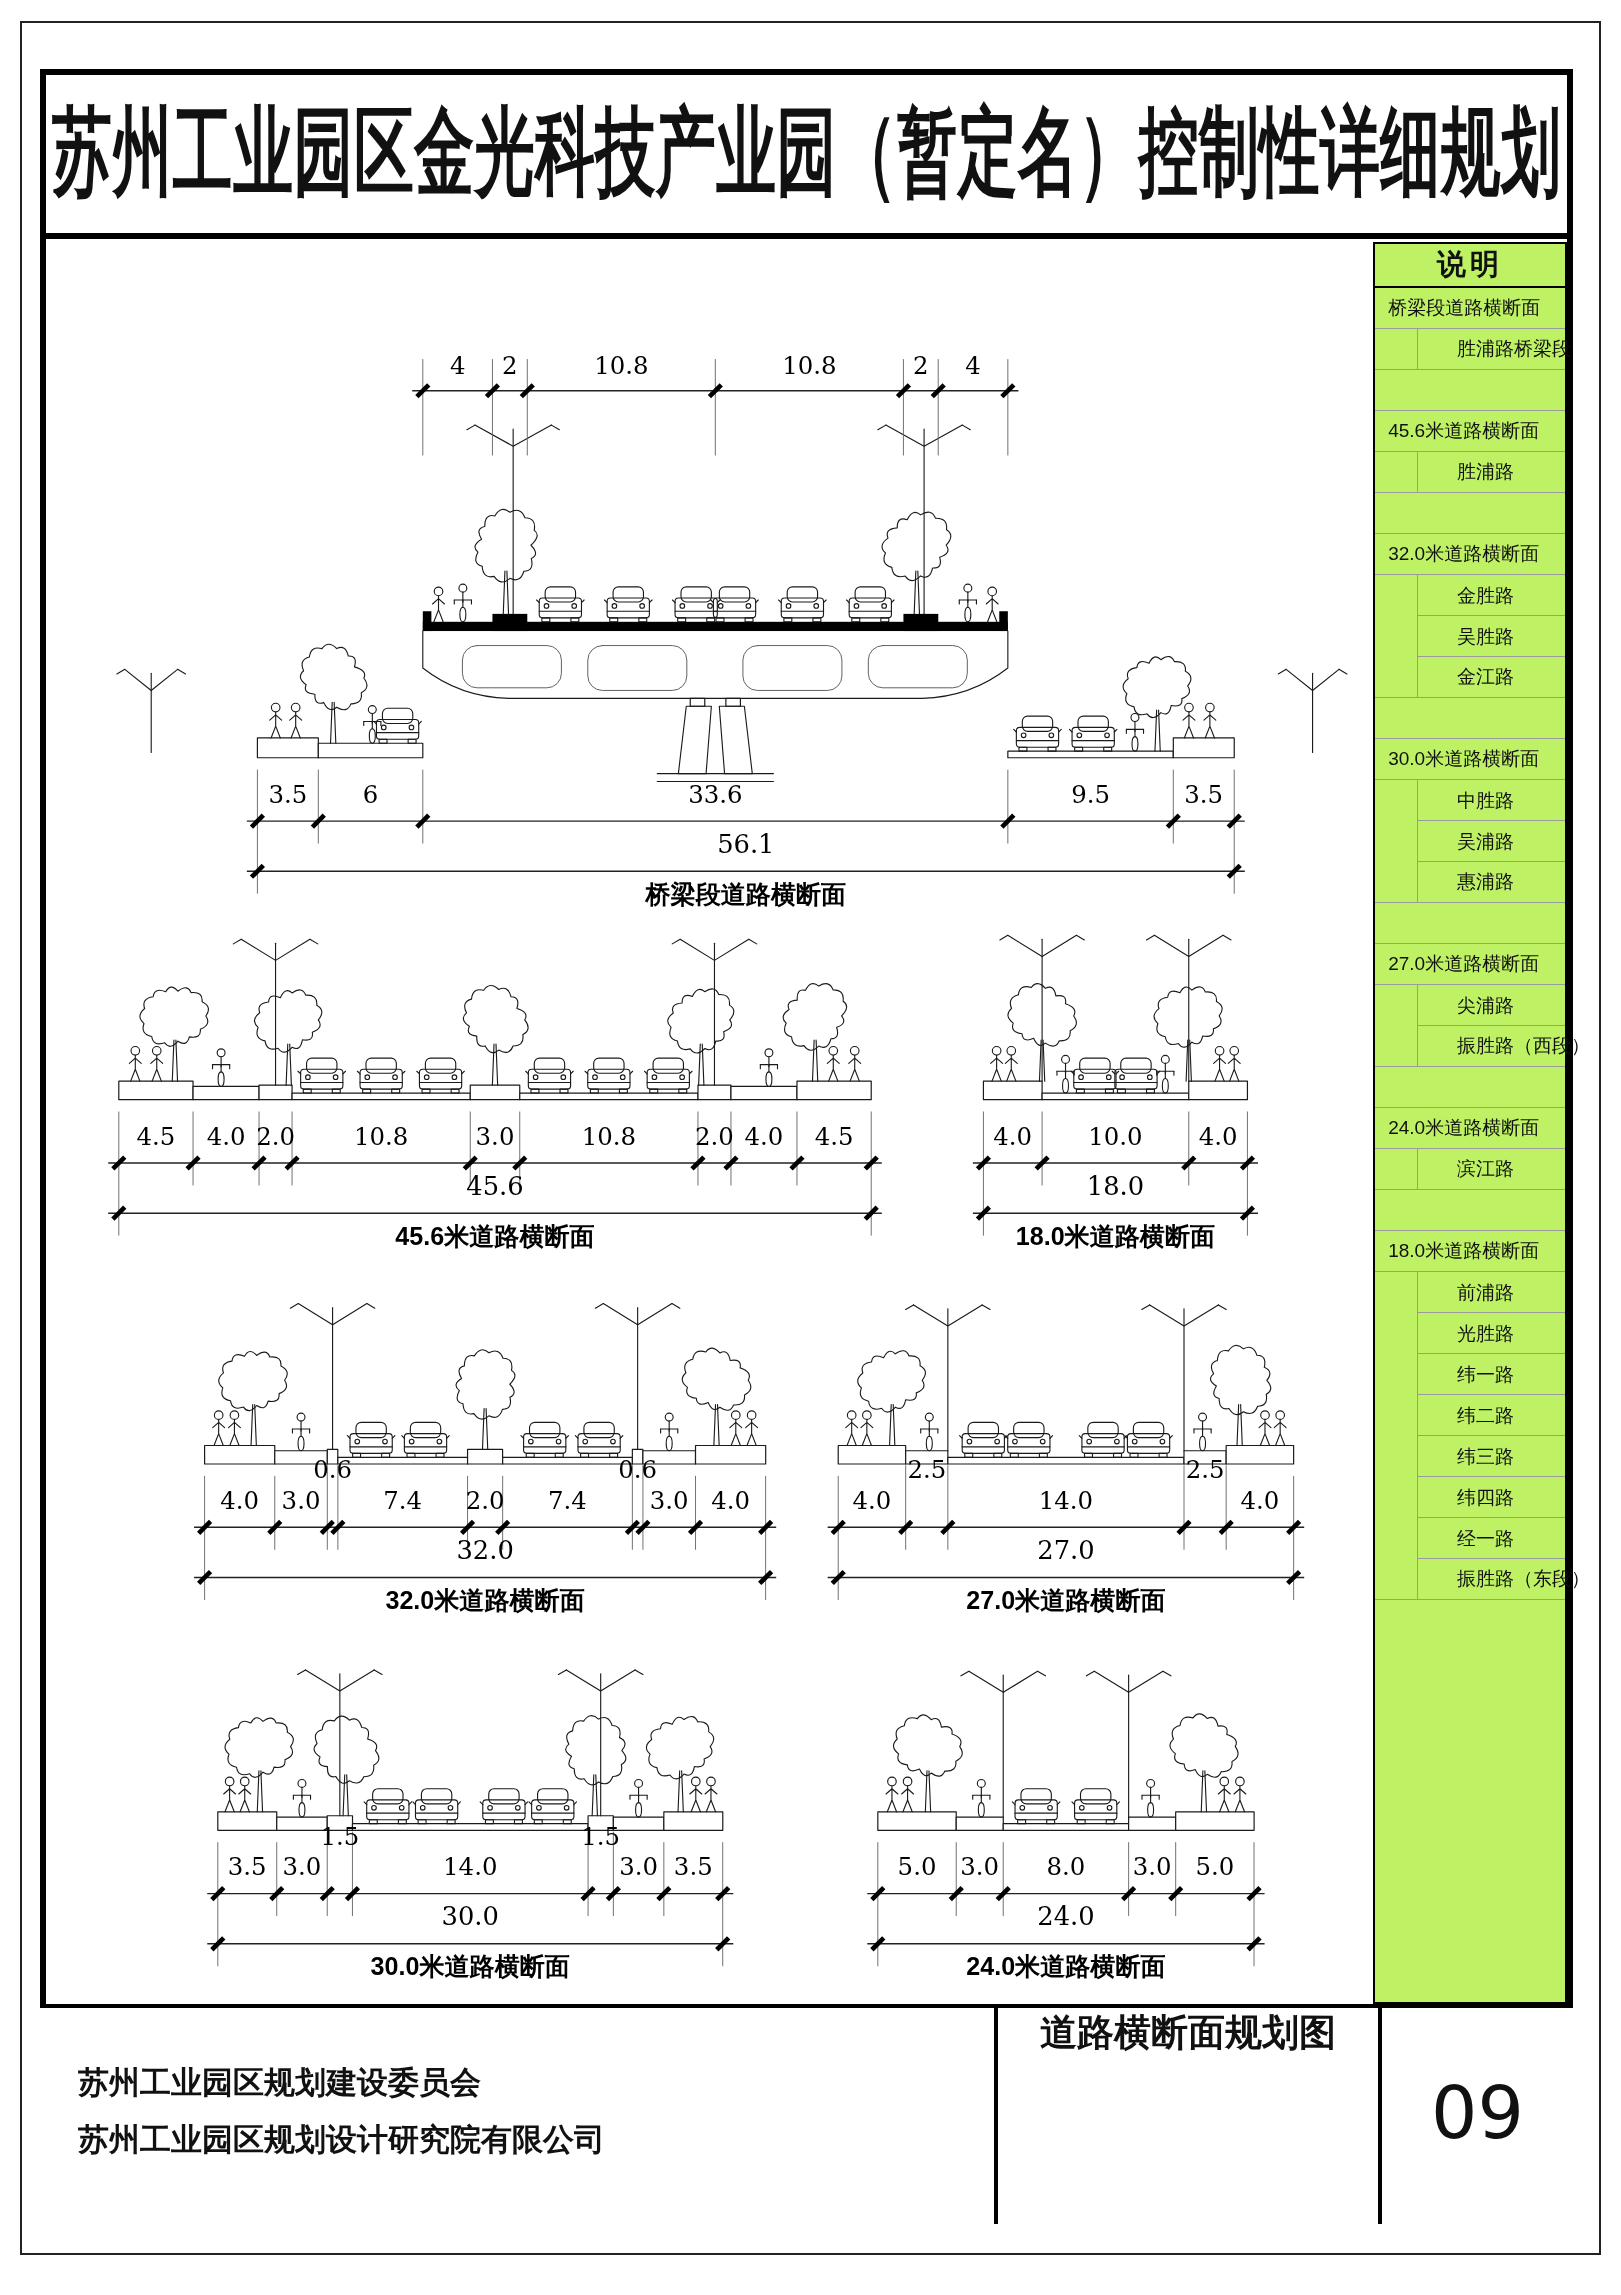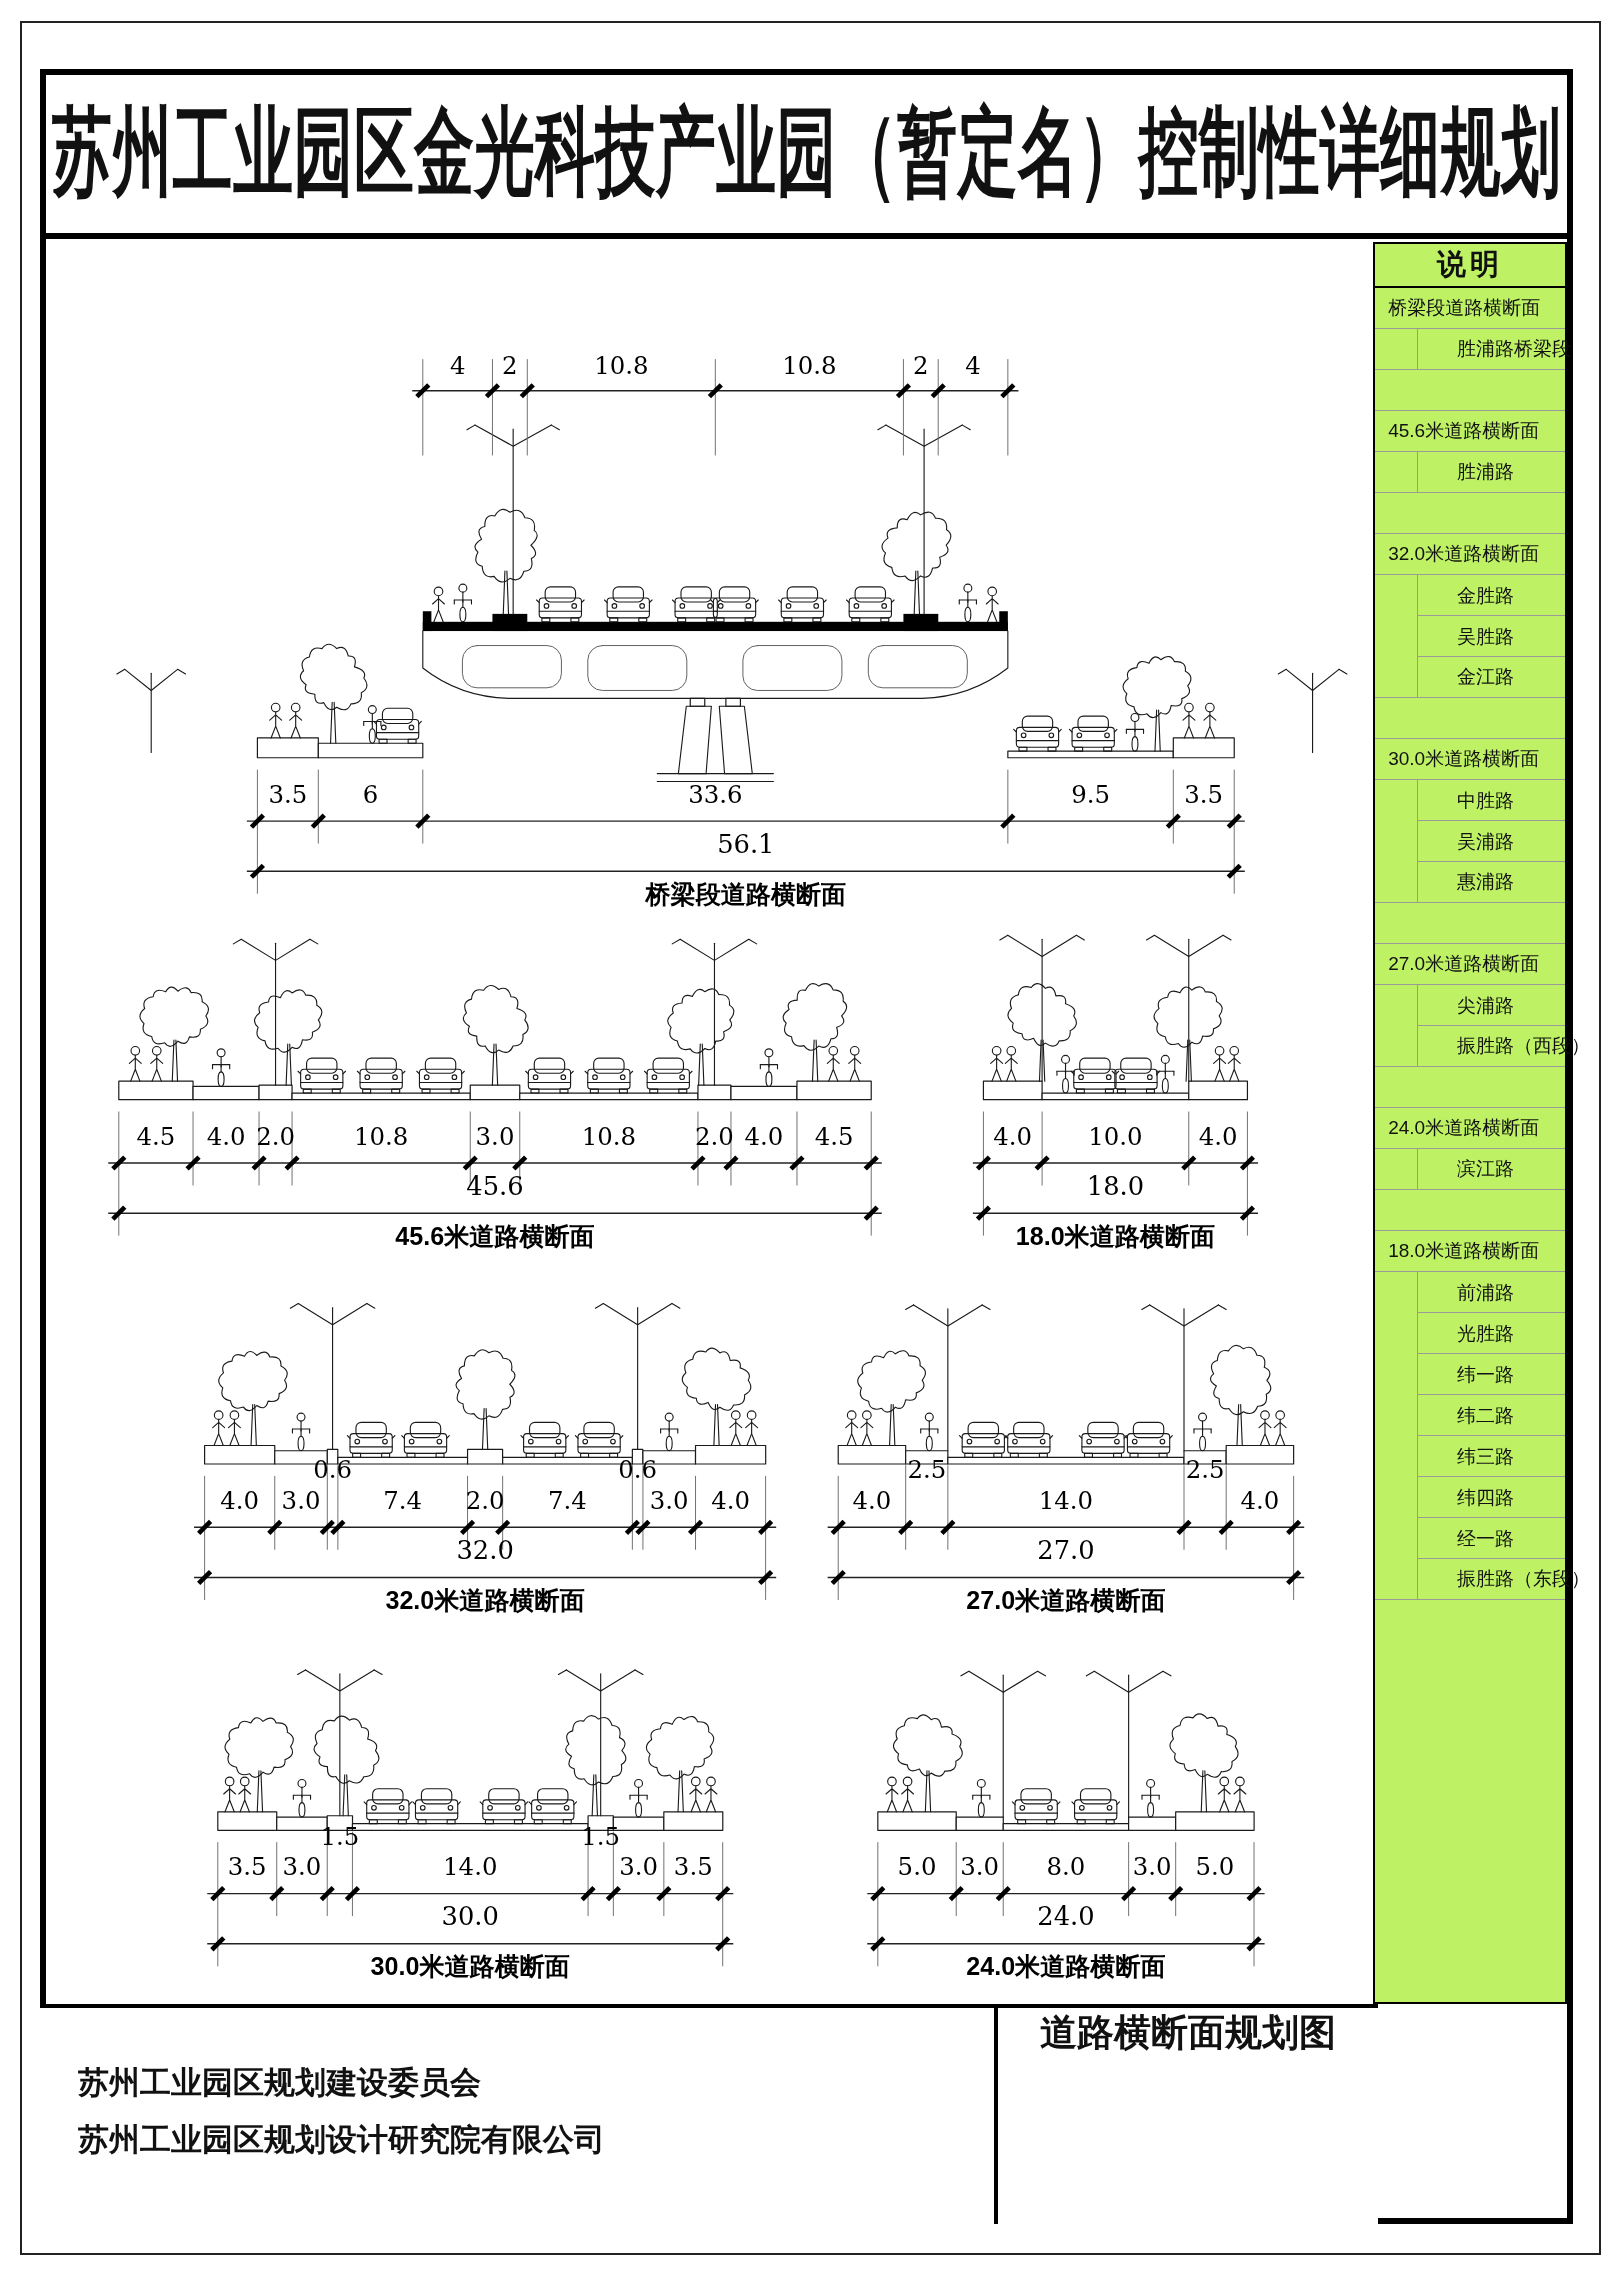--- a/index.html
+++ b/index.html
@@ -1138,14 +1138,17 @@
       </div>
   </div>
 
   <div class="abs tbcell" id="tb-left">
     <div class="org">苏州工业园区规划建设委员会</div>
     <div class="org">苏州工业园区规划设计研究院有限公司</div>
   </div>
   <div class="abs tbcell" id="tb-mid">
     <span>道路横断面规划图</span>
   </div>
+  <div class="abs tbcell" id="tb-right">
+    <span>09</span>
+  </div>
 </div>
 
 
 </body></html>

